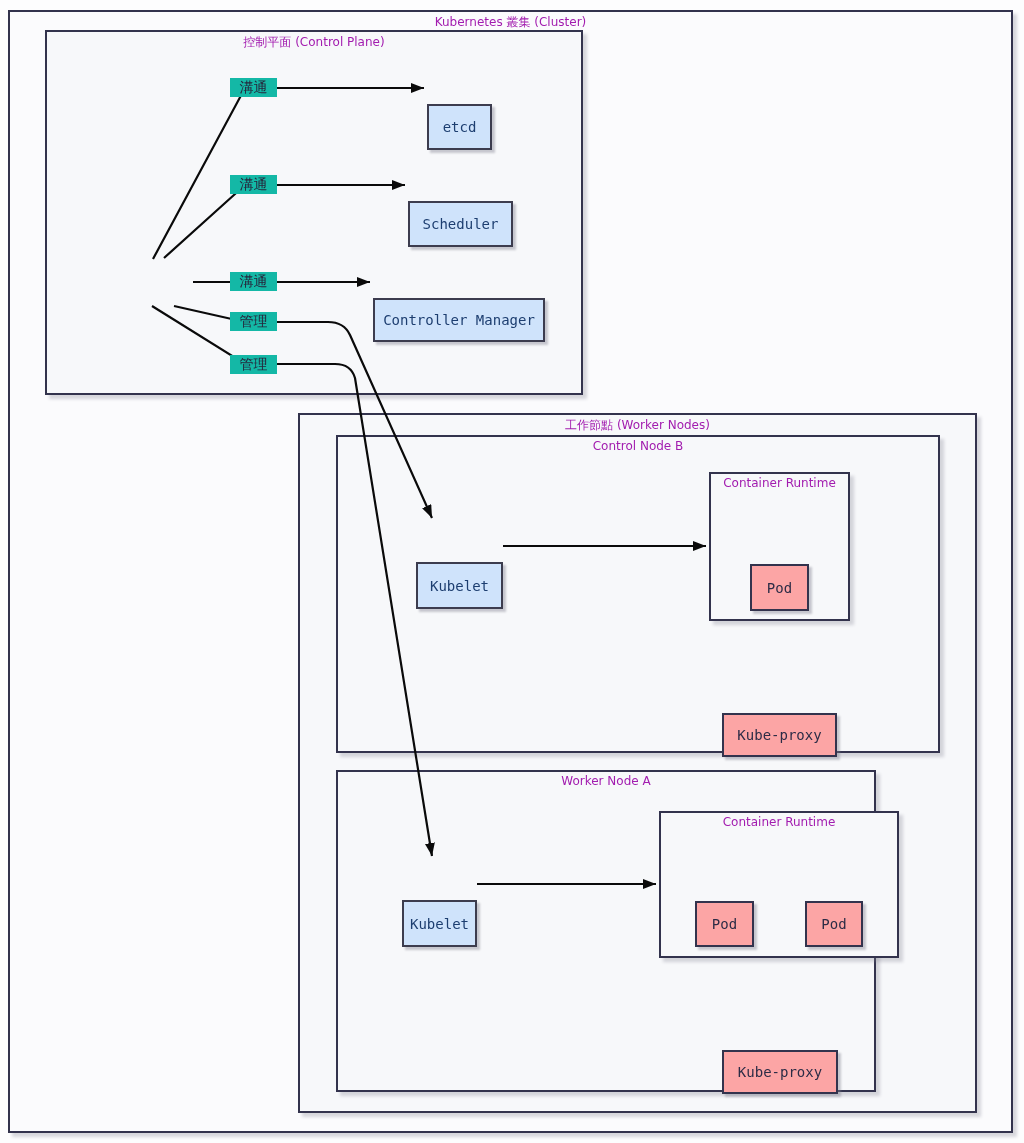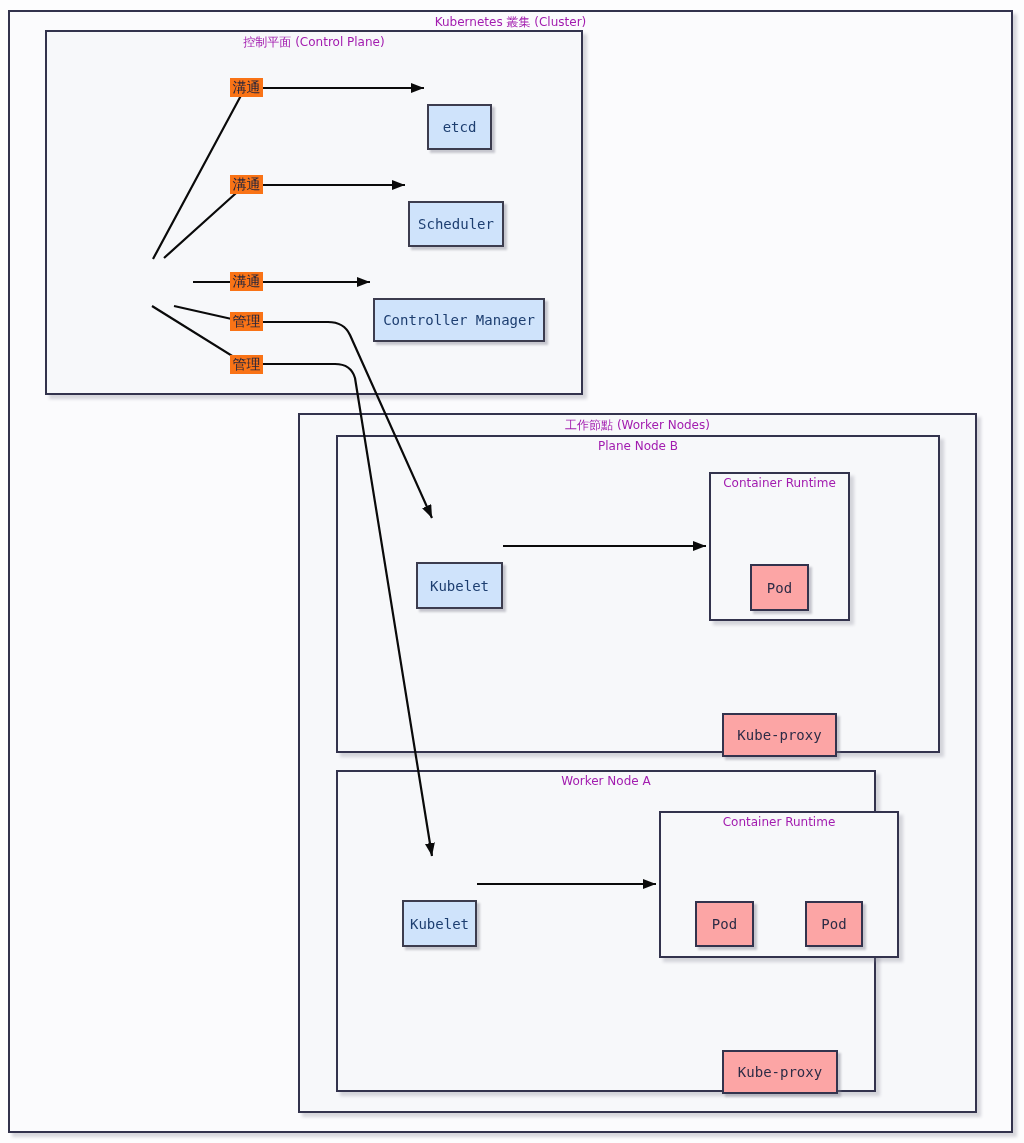--- a/index.html
+++ b/index.html
@@ -2,21 +2,21 @@
 <html><head>
 <meta charset="utf-8">
 <style>
   html,body{margin:0;padding:0;background:#fdfdfe;}
   .stage{position:relative;width:1024px;height:1143px;font-family:"DejaVu Sans",sans-serif;color:#16162a;overflow:hidden;}
   .container-box{position:absolute;background:#f7f8fa;border:2px solid #33334d;box-shadow:4px 4px 3px rgba(130,130,145,.30);box-sizing:border-box;}
   .container-title{position:absolute;top:2px;left:0;width:100%;text-align:center;font-size:12px;color:#a21caf;white-space:nowrap;}
   .node{position:absolute;display:flex;align-items:center;justify-content:center;box-sizing:border-box;font-family:"DejaVu Sans Mono",monospace;font-size:14px;white-space:nowrap;box-shadow:3px 3px 2px rgba(125,125,140,.40);margin-top:40px;}
   .node.blue{background:#cfe3fb;border:2px solid #3c3c4e;color:#1d3e70;}
   .node.white{background:#fca5a5;border:2px solid #33334d;color:#2c2c46;}
-  .edge-label{position:absolute;background:#f97316;color:#26263c;font-size:14px;line-height:19px;text-align:center;z-index:6;white-space:nowrap;padding:0 1px;}
+  .edge-label{position:absolute;background:#14b8a6;color:#26263c;font-size:14px;line-height:19px;text-align:center;z-index:6;white-space:nowrap;padding:0 8px;}
   .edges{position:absolute;left:0;top:0;z-index:5;pointer-events:none;}
   .z1{z-index:1}.z2{z-index:2}.z3{z-index:3}.z4{z-index:4}
 </style>
 </head>
 <body>
 
 <div class="stage">
 
   <div class="container-box z1" style="left:8px;top:10px;width:1005px;height:1123px;background:#fbfbfd;">
     <div class="container-title">Kubernetes 叢集 (Cluster)</div>
@@ -24,35 +24,35 @@
 
   <div class="container-box z2" style="left:45px;top:30px;width:538px;height:365px;">
     <div class="container-title">控制平面 (Control Plane)</div>
   </div>
 
   <div class="container-box z2" style="left:298px;top:413px;width:679px;height:700px;">
     <div class="container-title">工作節點 (Worker Nodes)</div>
   </div>
 
   <div class="container-box z3" style="left:336px;top:435px;width:604px;height:318px;">
-    <div class="container-title">Plane Node B</div>
+    <div class="container-title">Control Node B</div>
   </div>
   <div class="container-box z3" style="left:709px;top:472px;width:141px;height:149px;">
     <div class="container-title">Container Runtime</div>
   </div>
 
   <div class="container-box z3" style="left:336px;top:770px;width:540px;height:322px;">
     <div class="container-title">Worker Node A</div>
   </div>
   <div class="container-box z3" style="left:659px;top:811px;width:240px;height:147px;">
     <div class="container-title">Container Runtime</div>
   </div>
 
   <div class="node blue z4" style="left:427px;top:64px;width:65px;height:46px;">etcd</div>
-  <div class="node blue z4" style="left:408px;top:161px;width:96px;height:46px;">Scheduler</div>
+  <div class="node blue z4" style="left:408px;top:161px;width:105px;height:46px;">Scheduler</div>
   <div class="node blue z4" style="left:373px;top:258px;width:172px;height:44px;">Controller Manager</div>
 
   <div class="node blue z4" style="left:416px;top:522px;width:87px;height:47px;">Kubelet</div>
   <div class="node white z4" style="left:750px;top:524px;width:59px;height:47px;">Pod</div>
   <div class="node white z4" style="left:722px;top:673px;width:115px;height:44px;">Kube-proxy</div>
 
   <div class="node blue z4" style="left:402px;top:860px;width:75px;height:47px;">Kubelet</div>
   <div class="node white z4" style="left:695px;top:861px;width:59px;height:46px;">Pod</div>
   <div class="node white z4" style="left:805px;top:861px;width:58px;height:46px;">Pod</div>
   <div class="node white z4" style="left:722px;top:1010px;width:116px;height:44px;">Kube-proxy</div>

